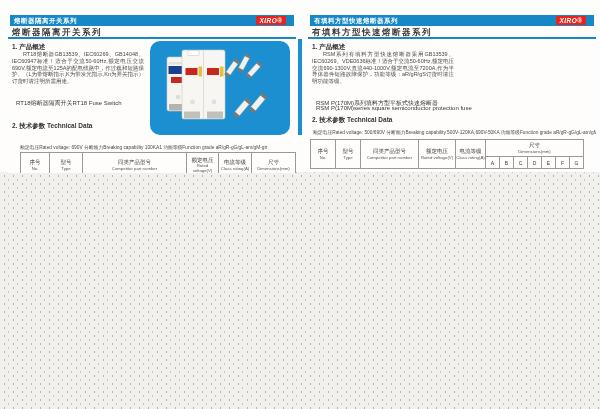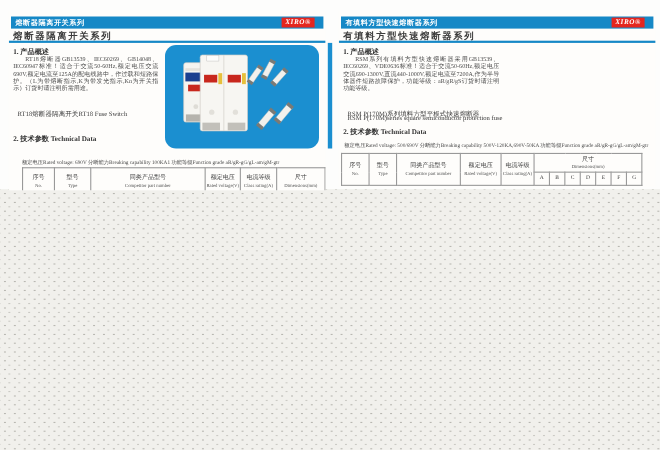--- a/index.html
+++ b/index.html
@@ -4,21 +4,21 @@
 <style>
   html,body{margin:0;padding:0;width:600px;height:409px;background:#fdfdfc;
     font-family:"Liberation Sans","DejaVu Sans",sans-serif;overflow:hidden;position:relative;}
   .halftone{position:absolute;left:0;top:172px;width:600px;height:237px;z-index:0;
     background-color:#f1f0ec;
     background-image:
       radial-gradient(circle,#b3b2ac 0.7px,rgba(0,0,0,0) 1px),
       radial-gradient(circle,#c7c6c0 0.7px,rgba(0,0,0,0) 1px);
     background-size:9px 8px,9px 8px;background-position:0 0,4px 4px;}
   .gutter-strip{position:absolute;left:298px;top:39px;width:4px;height:96px;background:#1b8fd0;z-index:1;}
-  .page{position:absolute;top:10px;width:288px;background:#fefdfb;z-index:2;overflow:hidden;font-family:Liberation Serif, serif;}
+  .page{position:absolute;top:10px;width:288px;background:#fefdfb;z-index:2;overflow:hidden;}
   #page-left{left:8px;height:163px;}
   #page-right{left:308px;height:160px;}
   .topbar{position:absolute;top:5px;left:2px;right:2px;height:11px;background:#1688c6;}
   .topbar-title{position:absolute;left:4px;top:2px;font-size:6.5px;font-weight:bold;color:#fff;letter-spacing:0.5px;white-space:nowrap;}
   .logo{position:absolute;right:8px;top:1px;width:30px;height:9px;background:#e5261f;color:#fff;
     font-style:italic;font-weight:bold;font-size:6.5px;text-align:center;line-height:9px;letter-spacing:0.5px;}
   .section-title{position:absolute;top:17px;left:4px;font-size:8.5px;font-weight:bold;color:#3c3c3c;letter-spacing:1.5px;white-space:nowrap;}
   .rule{position:absolute;top:27px;left:0;right:0;height:2px;background:#1688c6;}
   .ov-heading{position:absolute;top:33px;left:4px;font-size:6.5px;font-weight:bold;color:#333;}
   .ov-body{position:absolute;top:41px;left:4px;width:132px;font-size:5.5px;line-height:6.8px;color:#4a4a4a;text-align:justify;text-indent:11px;}

